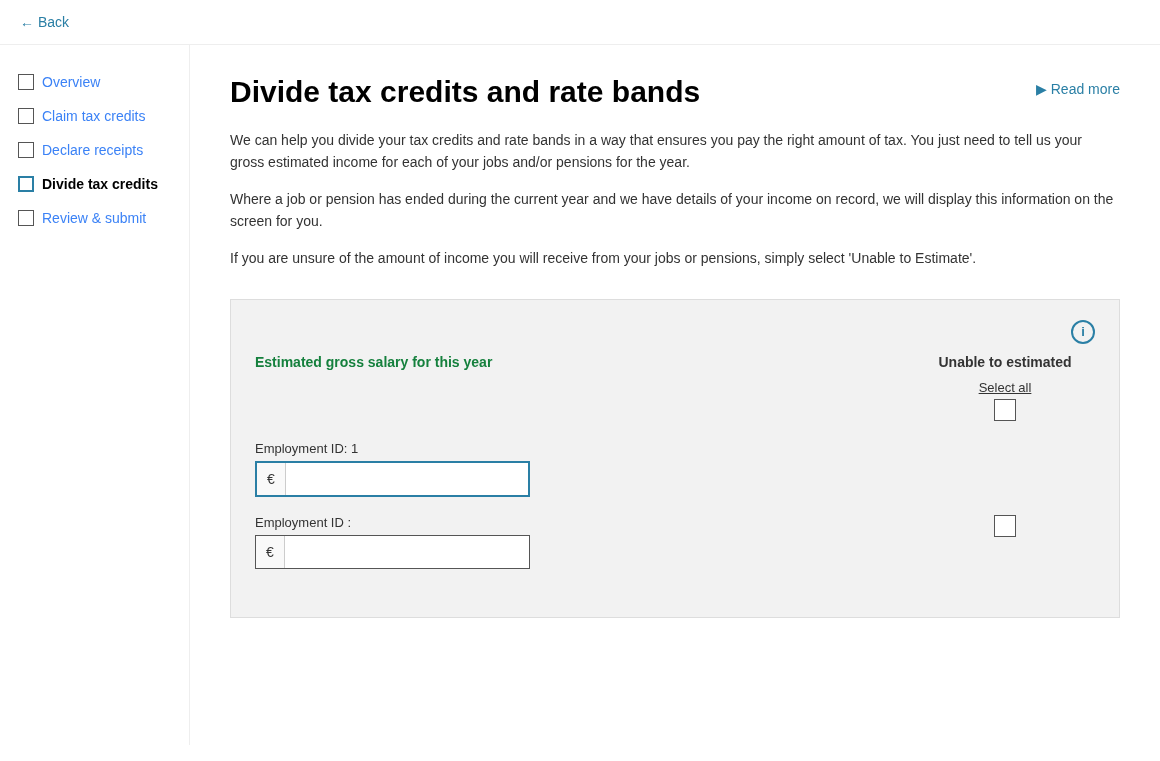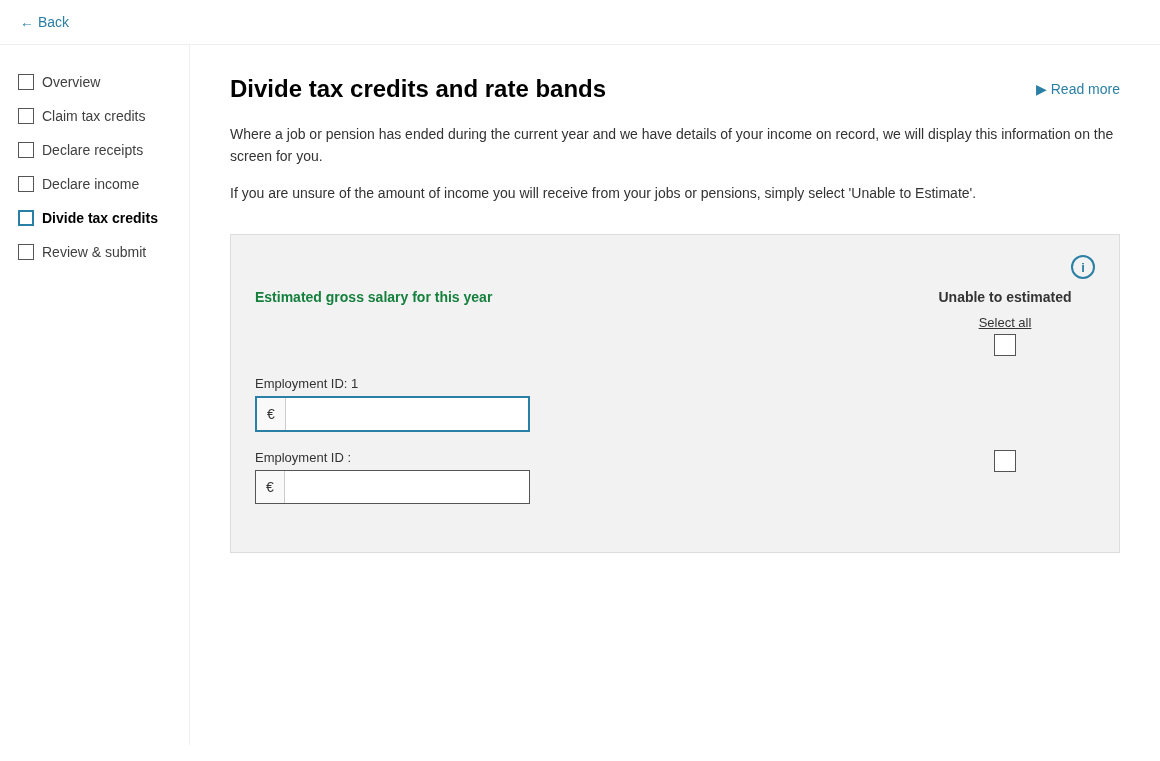--- a/index.html
+++ b/index.html
@@ -38,21 +38,21 @@
       padding: 20px 12px;
       flex-shrink: 0;
       border-right: 1px solid #eee;
     }
     .sidebar-item {
       display: flex;
       align-items: center;
       gap: 8px;
       padding: 9px 6px;
       font-size: 14px;
-      color: #404040;
+      color: #3b82f6;
       cursor: pointer;
     }
     .sidebar-item.active {
       font-weight: bold;
       color: #000;
     }
     .sidebar-checkbox {
       width: 16px;
       height: 16px;
       border: 1px solid #555;
@@ -67,21 +67,21 @@
       background: #fff;
     }
 
     
     .main-content {
       flex: 1;
       padding: 30px 40px 40px 40px;
     }
 
     .page-title {
-      font-size: 24px;
+      font-size: 30px;
       font-weight: bold;
       color: #000;
       margin-bottom: 20px;
     }
 
     .read-more-link {
       float: right;
       color: #2a7fa5;
       text-decoration: none;
       font-size: 14px;
@@ -238,24 +238,20 @@
       <span>Overview</span>
     </div>
     <div class="sidebar-item">
       <div class="sidebar-checkbox"></div>
       <span>Claim tax credits</span>
     </div>
     <div class="sidebar-item">
       <div class="sidebar-checkbox"></div>
       <span>Declare receipts</span>
     </div>
-    <div class="sidebar-item">
-      <div class="sidebar-checkbox"></div>
-      <span>Declare income</span>
-    </div>
     <div class="sidebar-item active">
       <div class="sidebar-checkbox active-check"></div>
       <span>Divide tax credits</span>
     </div>
     <div class="sidebar-item">
       <div class="sidebar-checkbox"></div>
       <span>Review &amp; submit</span>
     </div>
   </nav>
 
@@ -263,20 +259,21 @@
 
     <div style="display:flex; justify-content:space-between; align-items:flex-start;">
       <h1 class="page-title">Divide tax credits and rate bands</h1>
       <a href="#" class="read-more-link">
         <span style="color:#2a7fa5;">▶</span>
         <span>Read more</span>
       </a>
     </div>
 
     <div class="description-block">
+      <p>We can help you divide your tax credits and rate bands in a way that ensures you pay the right amount of tax. You just need to tell us your gross estimated income for each of your jobs and/or pensions for the year.</p>
       <p>Where a job or pension has ended during the current year and we have details of your income on record, we will display this information on the screen for you.</p>
       <p>If you are unsure of the amount of income you will receive from your jobs or pensions, simply select 'Unable to Estimate'.</p>
     </div>
 
     <div class="info-panel">
 
       <div class="info-icon-row">
         <div class="info-icon">i</div>
       </div>
 

